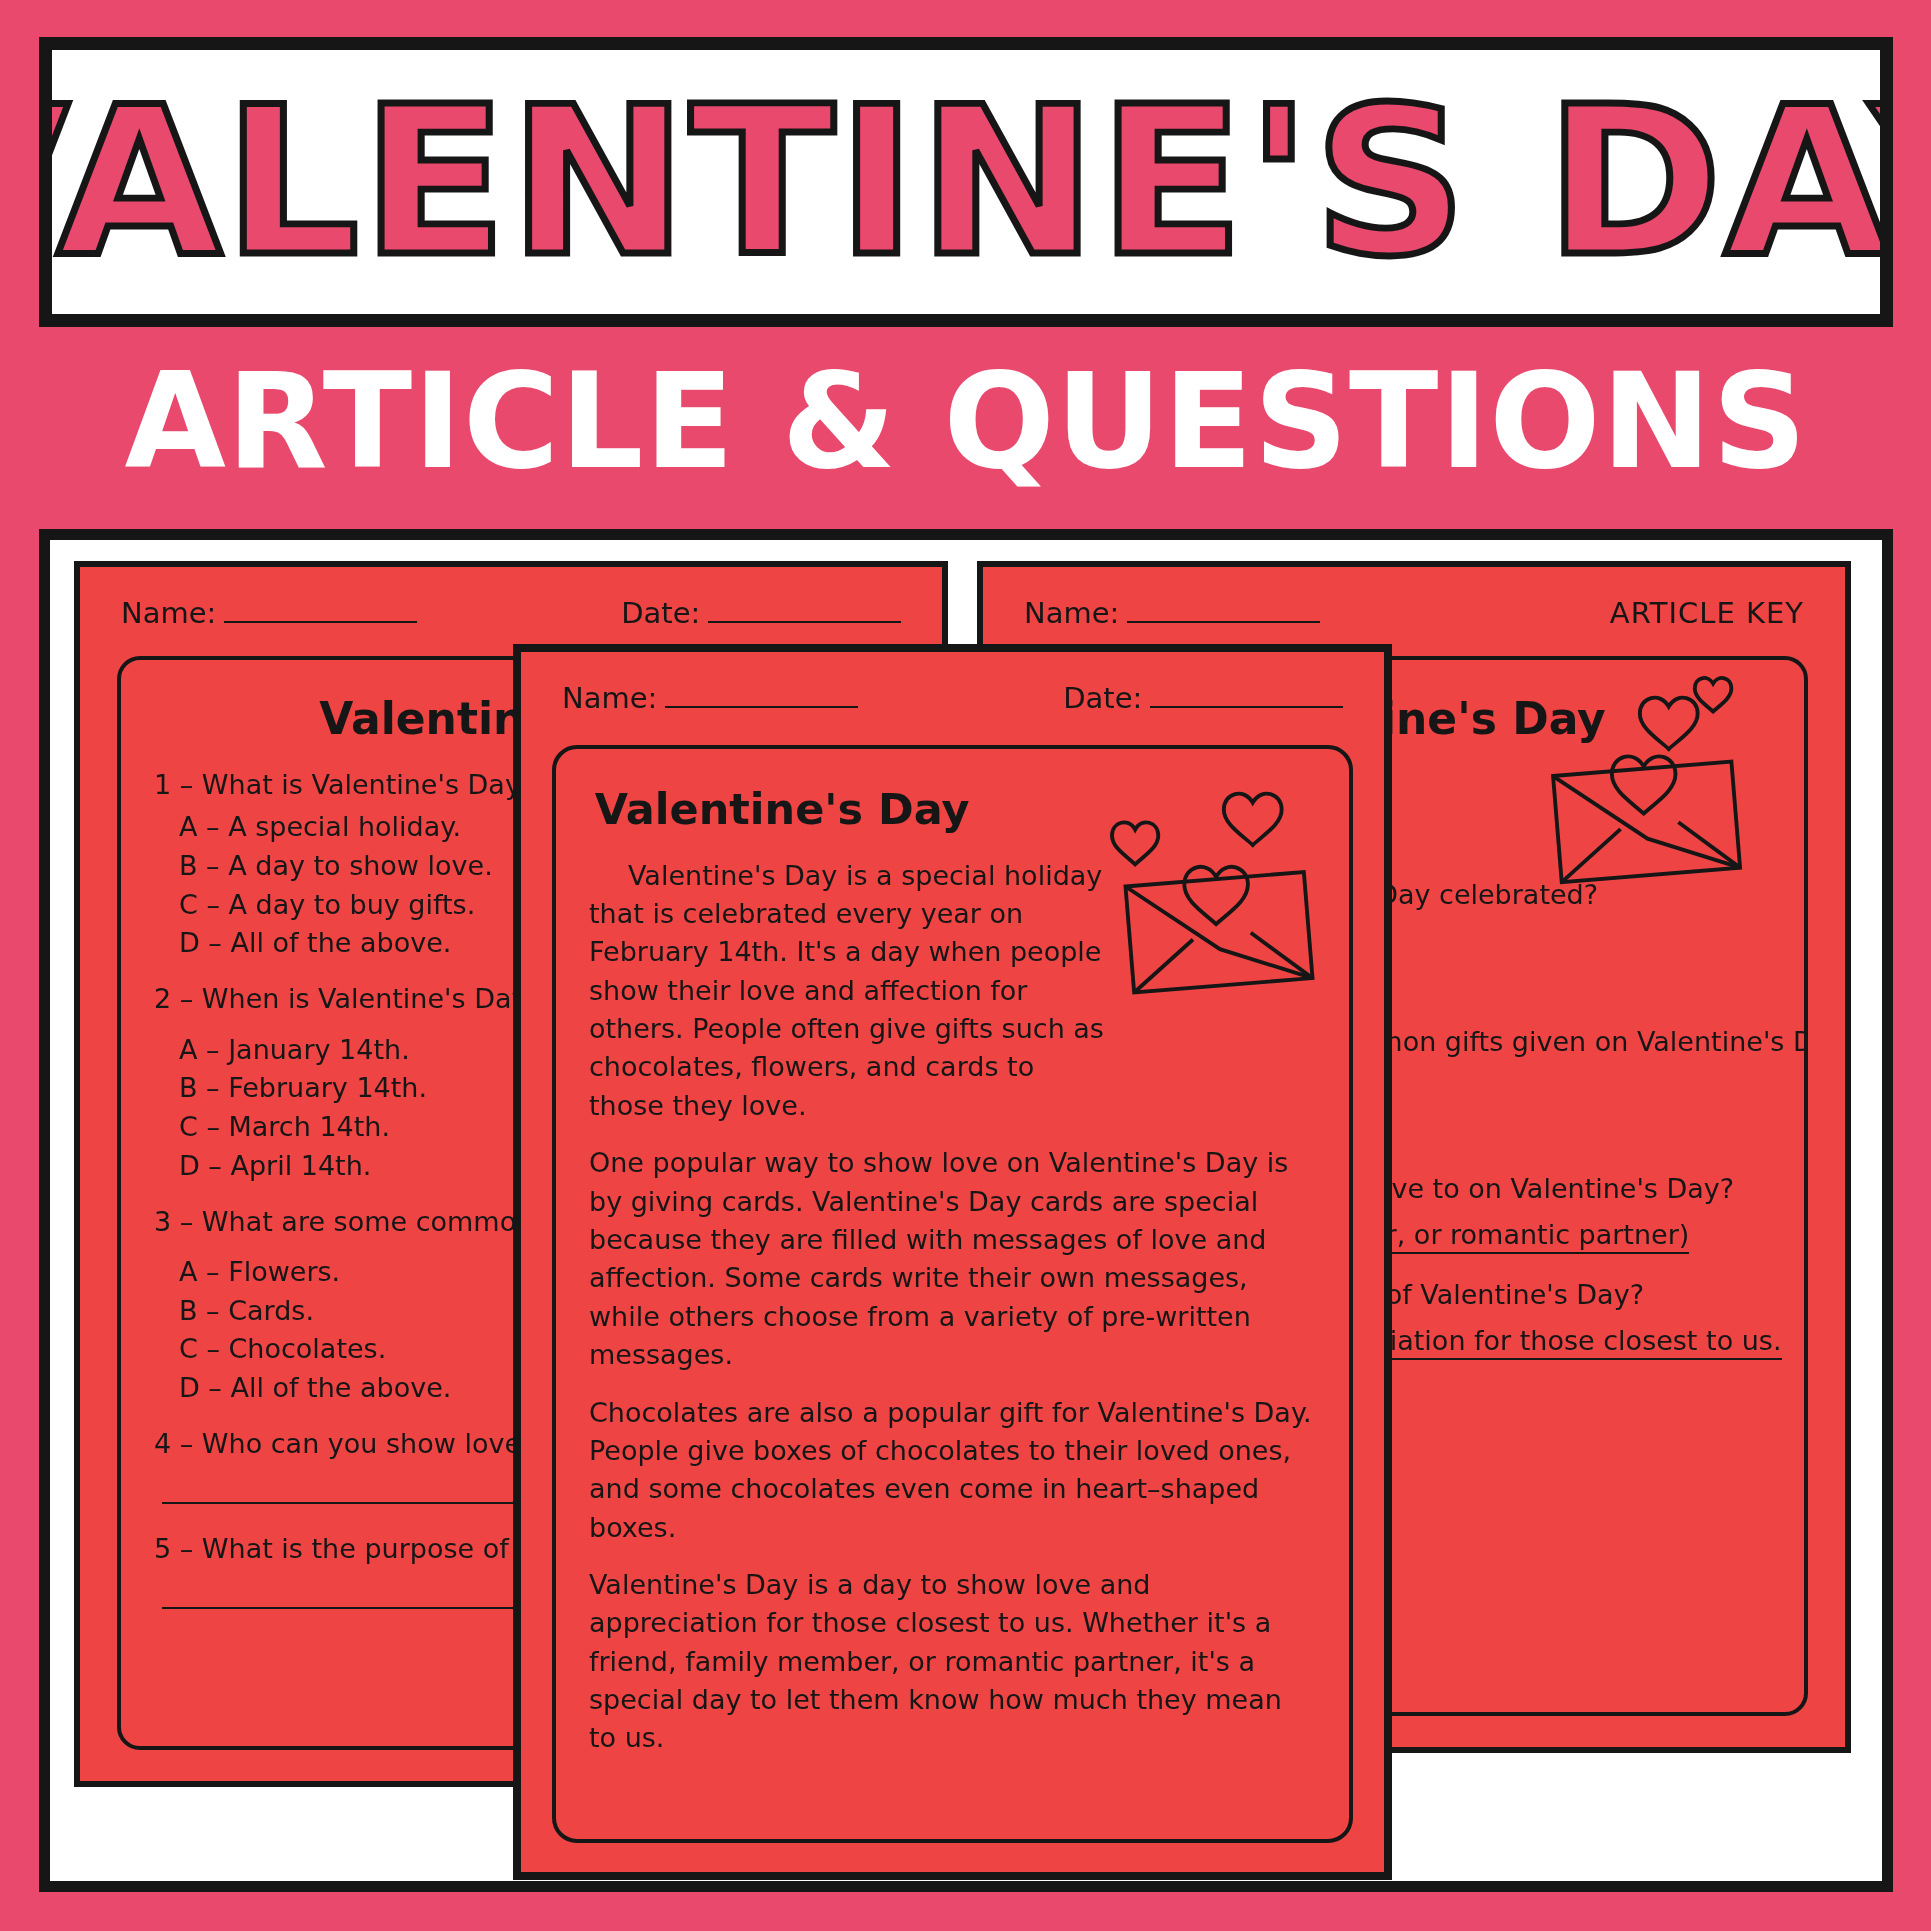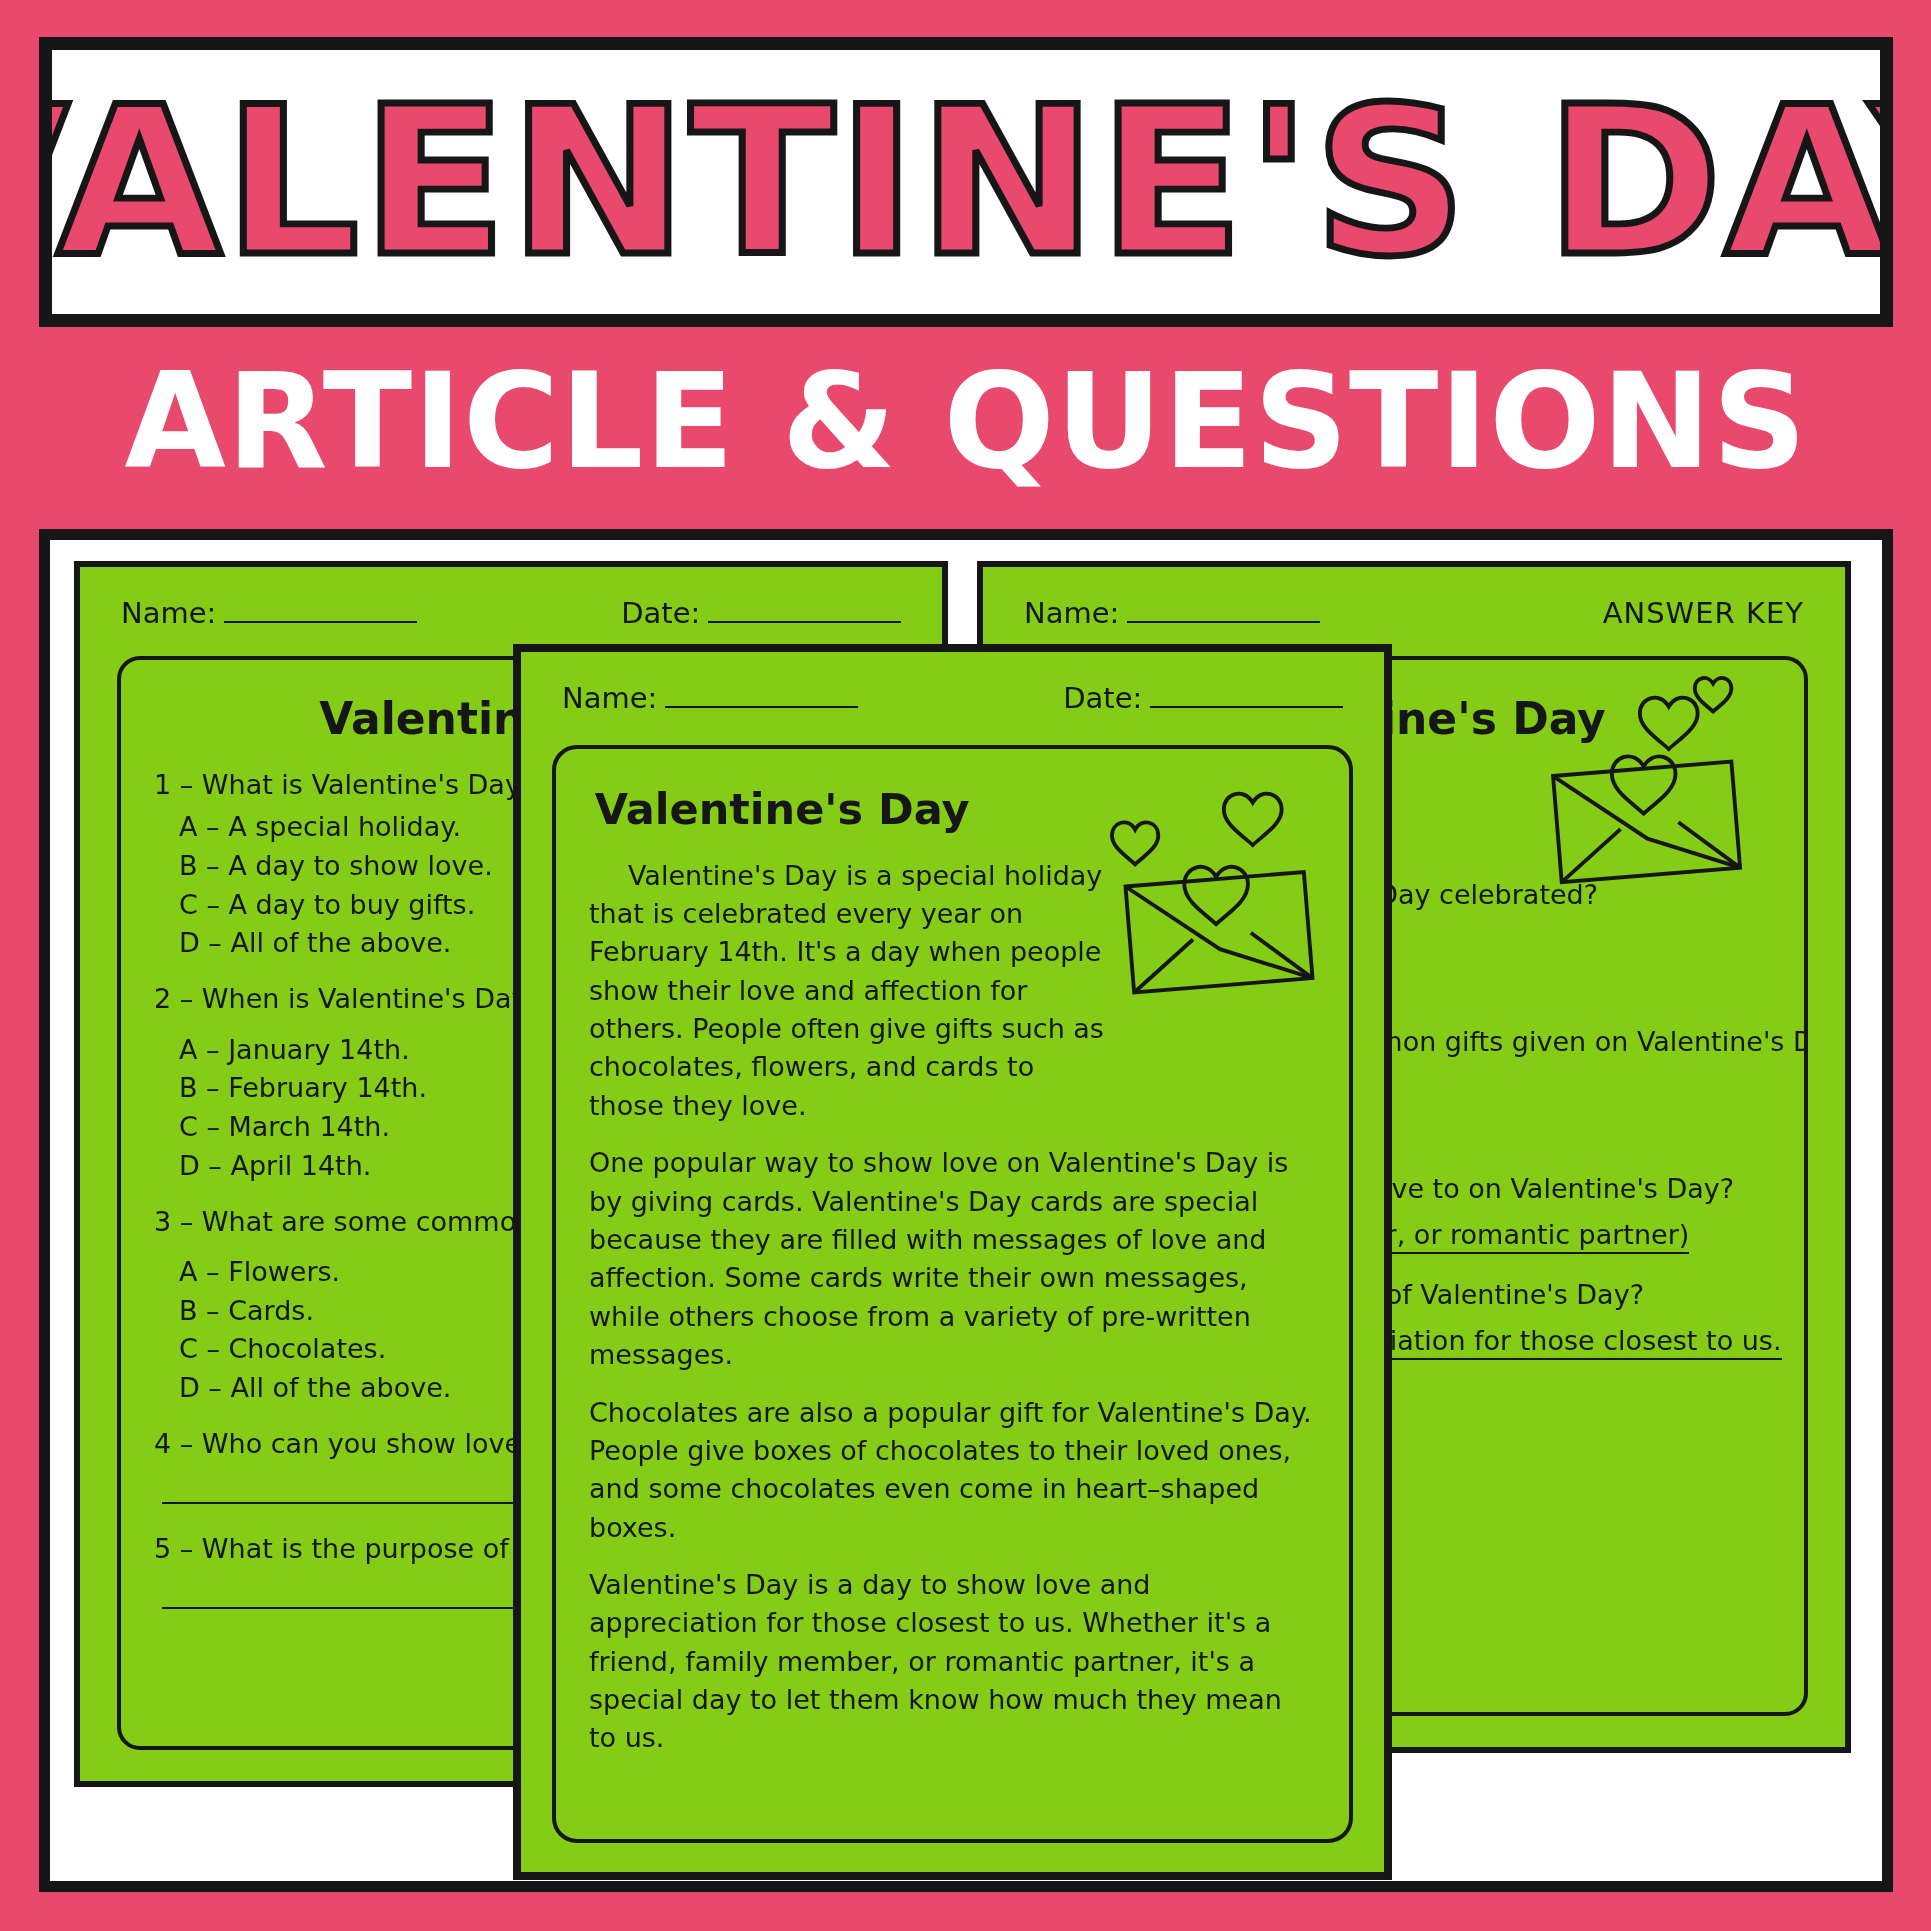--- a/index.html
+++ b/index.html
@@ -75,21 +75,21 @@
     width: 1854px;
     height: 1363px;
     background: #ffffff;
     border: 11.6px solid #161616;
     box-sizing: border-box;
     overflow: hidden;
   }
   
   .page {
     position: absolute;
-    background: #84cc16;
+    background: #ef4444;
     border: 6.8px solid #161616;
     box-sizing: border-box;
     overflow: hidden;
   }
   .page-answer {
     left: 927px;
     top: 21px;
     width: 874px;
     height: 1192px;
   }
@@ -237,21 +237,21 @@
   </div>
 
   <div class="stage">
 
     <div class="page page-answer">
       <div class="hdr">
         <span class="hdr-field">
           <span>Name:</span>
           <span class="rule rule-name"></span>
         </span>
-        <span class="answer-key-label">ANSWER KEY</span>
+        <span class="answer-key-label">ARTICLE KEY</span>
       </div>
       <div class="inner-box">
         <svg class="envelope env-answer" viewBox="0 0 230 250">
           <path d="M150 38 c-9 -16 -30 -10 -30 7 c0 15 18 26 30 37 c12 -11 30 -22 30 -37 c0 -17 -21 -23 -30 -7 z" fill="none" stroke="#161616" stroke-width="4"></path>
           <path d="M196 14 c-6 -10 -19 -6 -19 5 c0 10 11 17 19 24 c8 -7 19 -14 19 -24 c0 -11 -13 -15 -19 -5 z" fill="none" stroke="#161616" stroke-width="4"></path>
           <path d="M30 110 L215 95 L224 205 L39 220 Z" fill="none" stroke="#161616" stroke-width="4"></path>
           <path d="M30 110 L128 175 L224 205" fill="none" stroke="#161616" stroke-width="4"></path>
           <path d="M124 100 c-10 -18 -33 -11 -33 8 c0 17 20 29 33 41 c13 -12 33 -24 33 -41 c0 -19 -23 -26 -33 -8 z" fill="none" stroke="#161616" stroke-width="4"></path>
           <path d="M39 220 L100 165" fill="none" stroke="#161616" stroke-width="4"></path>
           <path d="M224 205 L160 158" fill="none" stroke="#161616" stroke-width="4"></path>

